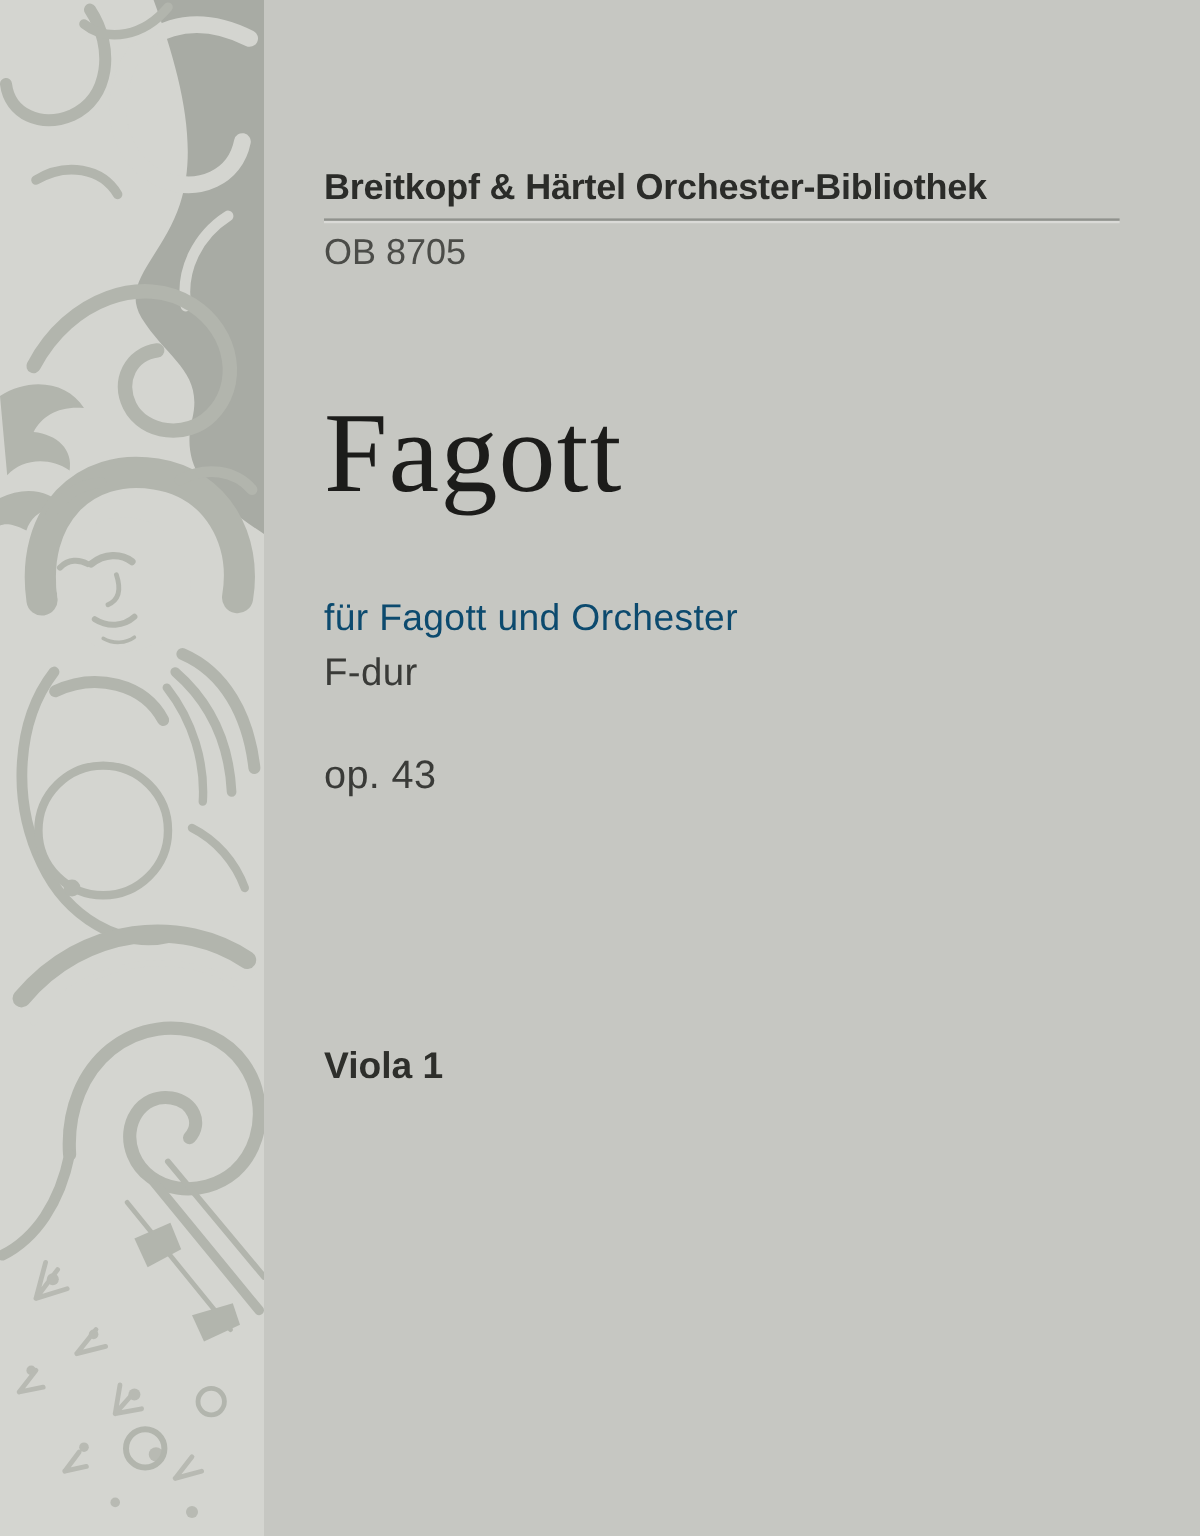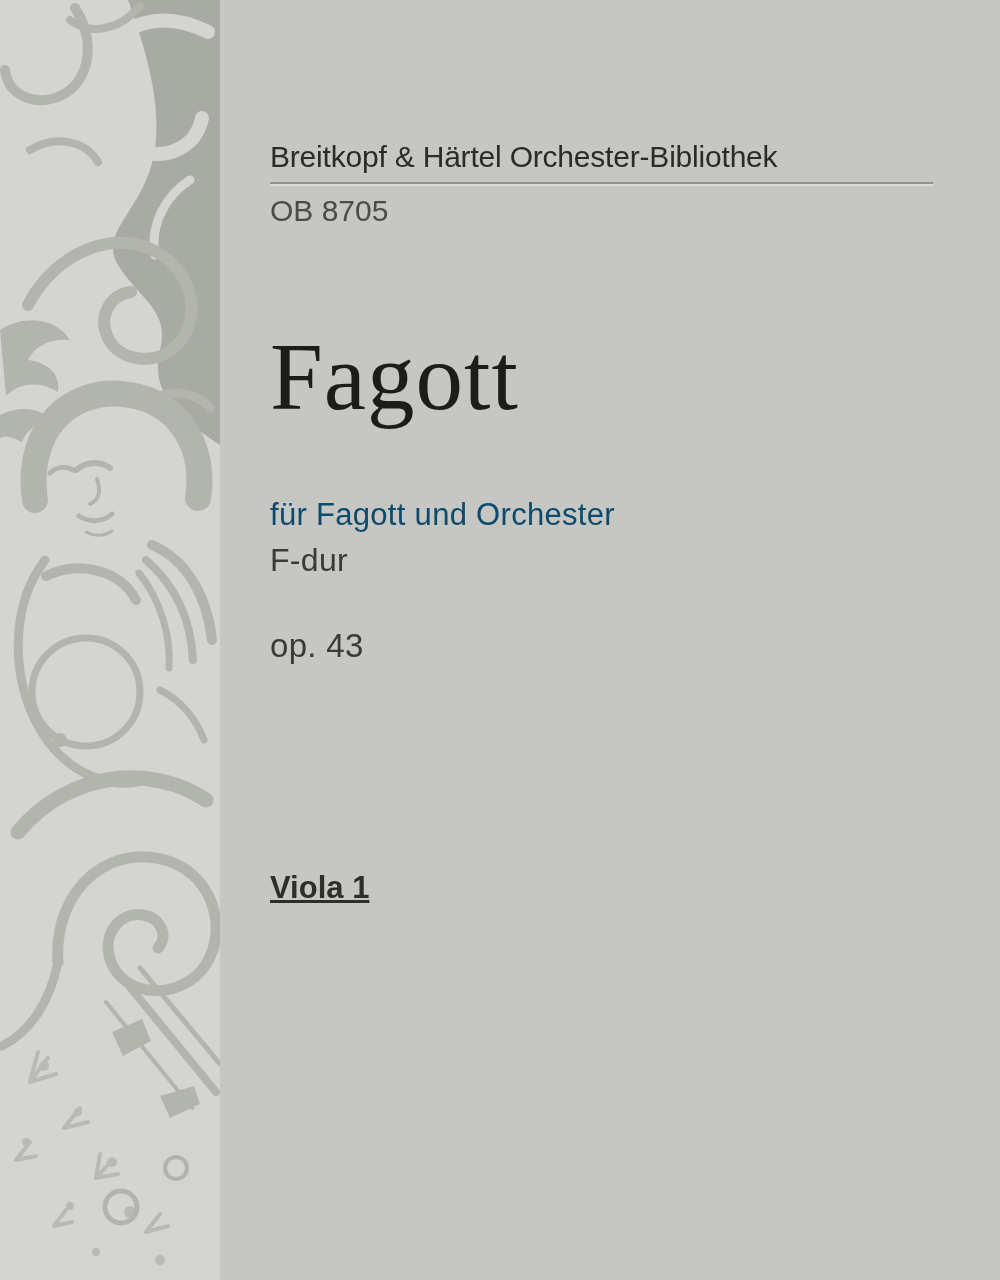--- a/index.html
+++ b/index.html
@@ -9,35 +9,35 @@
     background:#c6c7c2;
     overflow:hidden;
     font-family:"Liberation Sans",sans-serif;
   }
   .ornament-band{
     position:absolute;left:0;top:0;width:220px;height:1280px;
     background:#d4d5d0;
   }
   .ornament-band svg{display:block;}
   .txt{position:absolute;left:270px;line-height:1;white-space:nowrap;}
-  .publisher{top:142px;font-size:30px;font-weight:normal;color:#2b2c29;letter-spacing:-0.2px;}
+  .publisher{top:142px;font-size:30px;font-weight:bold;color:#2b2c29;letter-spacing:-0.2px;}
   .rule{
     position:absolute;left:270px;top:182px;width:663px;height:2px;
     background:#90928d;box-shadow:0 2px 0 rgba(255,255,255,0.35);
   }
   .catalog{top:196px;font-size:30px;color:#4b4c48;}
   .composer{
     top:330px;margin:0;font-family:"Liberation Serif",serif;
     font-size:95px;font-weight:normal;color:#1c1c1a;letter-spacing:1px;
   }
   .worktitle{top:446px;font-size:40px;color:#3a3b38;letter-spacing:0.5px;}
   .subtitle{top:499px;font-size:31px;color:#0c4a6e;letter-spacing:0.3px;}
   .keyline{top:544px;font-size:32px;color:#3a3b38;letter-spacing:0.3px;}
   .opus{top:629px;font-size:33px;color:#3a3b38;letter-spacing:0.3px;}
-  .part{top:872px;font-size:31px;font-weight:bold;color:#2e2f2b;text-decoration:underline;}
+  .part{top:872px;font-size:31px;font-weight:bold;color:#2e2f2b;}
 </style>
 </head>
 <body>
 
 <div class="page">
 
   <aside class="ornament-band">
     <svg width="220" height="1280" viewBox="0 0 220 1280" xmlns="http://www.w3.org/2000/svg">
       <rect x="0" y="0" width="220" height="1280" fill="#d4d5d0"></rect>
 

